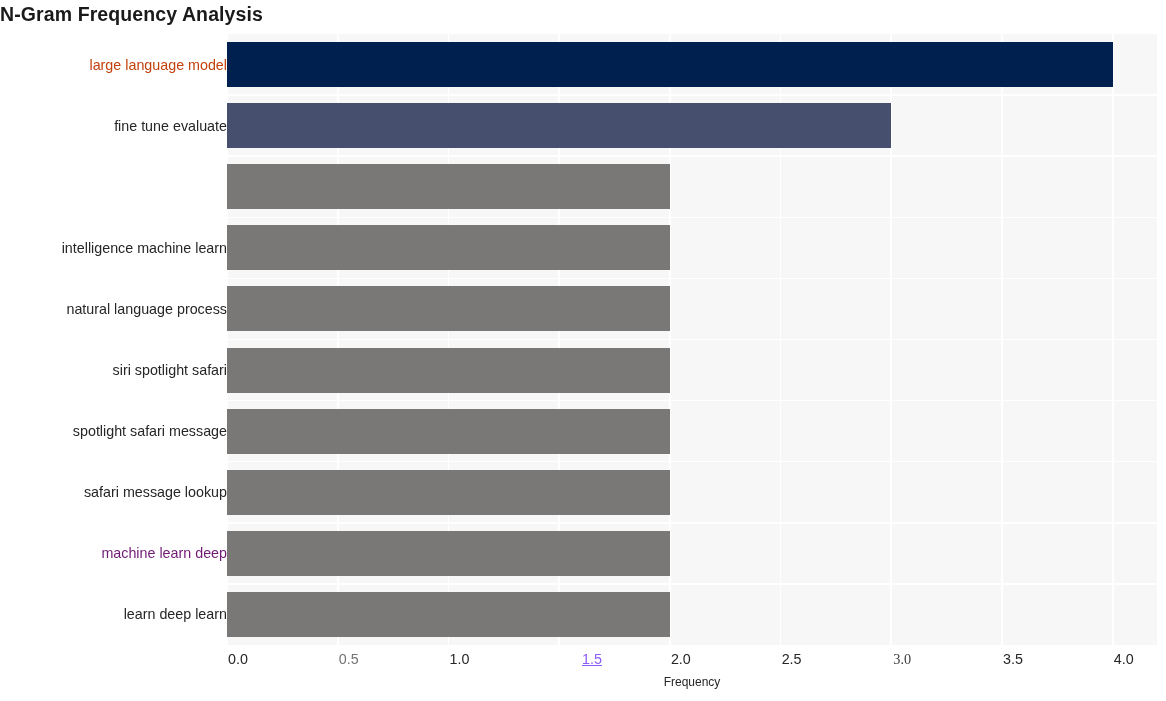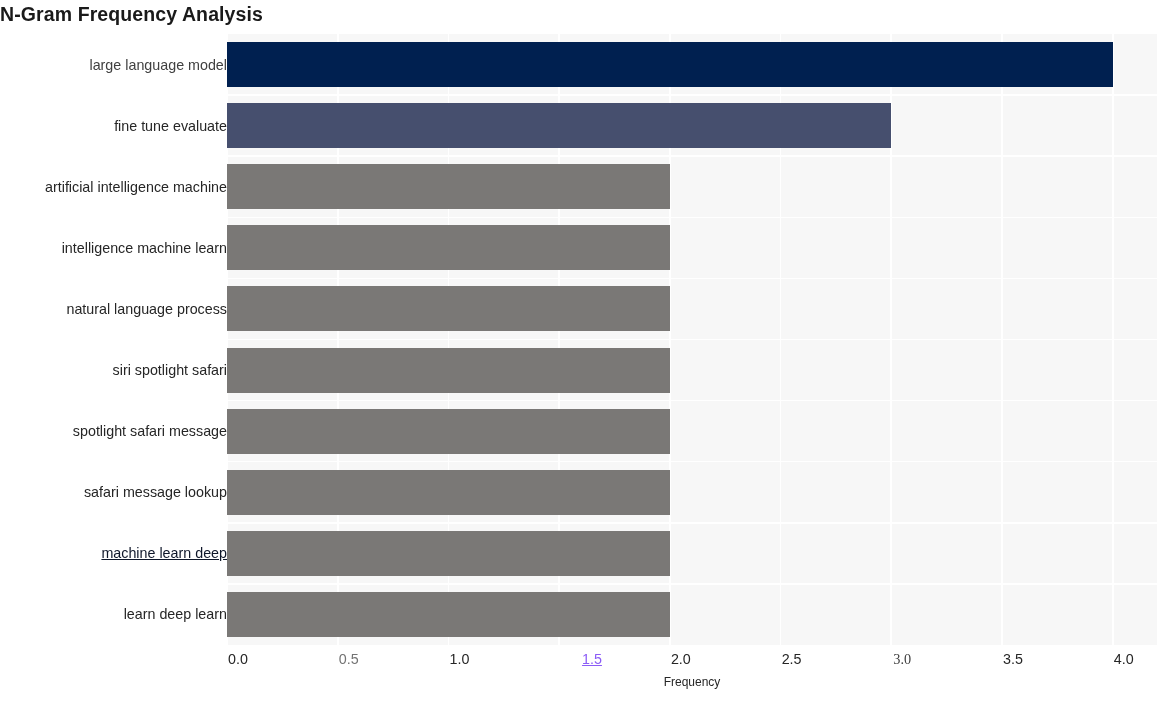--- a/index.html
+++ b/index.html
@@ -156,29 +156,28 @@
         <div class="bar" title="natural language process: 2" style="top: 252.45px; width: 442.857px; background: rgb(122, 120, 118);"></div>
         <div class="bar" title="siri spotlight safari: 2" style="top: 313.55px; width: 442.857px; background: rgb(122, 120, 118);"></div>
         <div class="bar" title="spotlight safari message: 2" style="top: 374.65px; width: 442.857px; background: rgb(122, 120, 118);"></div>
         <div class="bar" title="safari message lookup: 2" style="top: 435.75px; width: 442.857px; background: rgb(122, 120, 118);"></div>
         <div class="bar" title="machine learn deep: 2" style="top: 496.85px; width: 442.857px; background: rgb(122, 120, 118);"></div>
         <div class="bar" title="learn deep learn: 2" style="top: 557.95px; width: 442.857px; background: rgb(122, 120, 118);"></div>
       </div>
   </div>
 
   <div id="y-axis-labels">
-      <div class="ylabel" style="top: 22.55px; color: #404040; text-align: right;">large language model</div>
+      <div class="ylabel" style="top: 22.55px; color: #c2410c; text-align: right;">large language model</div>
       <div class="ylabel" style="top: 83.65px; color: rgb(38, 38, 38);">fine tune evaluate</div>
-      <div class="ylabel" style="top: 144.75px; color: rgb(38, 38, 38);">artificial intelligence machine</div>
       <div class="ylabel" style="top: 205.85px; color: rgb(38, 38, 38);">intelligence machine learn</div>
       <div class="ylabel" style="top: 266.95px; color: rgb(38, 38, 38);">natural language process</div>
       <div class="ylabel" style="top: 389.15px; color: rgb(38, 38, 38);">spotlight safari message</div>
       <div class="ylabel" style="top: 328.05px; color: rgb(38, 38, 38);">siri spotlight safari</div>
       <div class="ylabel" style="top: 450.25px; color: rgb(38, 38, 38);">safari message lookup</div>
-      <div class="ylabel" style="top: 511.35px; color: #0f172a; text-decoration: underline;">machine learn deep</div>
+      <div class="ylabel" style="top: 511.35px; color: #701a75;">machine learn deep</div>
       <div class="ylabel" style="top: 572.45px; color: rgb(38, 38, 38);">learn deep learn</div>
     </div>
 
   <div id="x-axis-ticks">
       <div class="xtick" style="left: 227px; color: rgb(38, 38, 38);">0.0</div>
       <div class="xtick" style="left: 337.714px; color: #737373;">0.5</div>
       <div class="xtick" style="left: 448.429px; color: rgb(38, 38, 38);">1.0</div>
       <div class="xtick" style="left: 581px; color: #8b5cf6; text-decoration: underline;">1.5</div>
       <div class="xtick" style="left: 669.857px; color: rgb(38, 38, 38);">2.0</div>
       <div class="xtick" style="left: 780.571px; color: rgb(38, 38, 38);">2.5</div>

